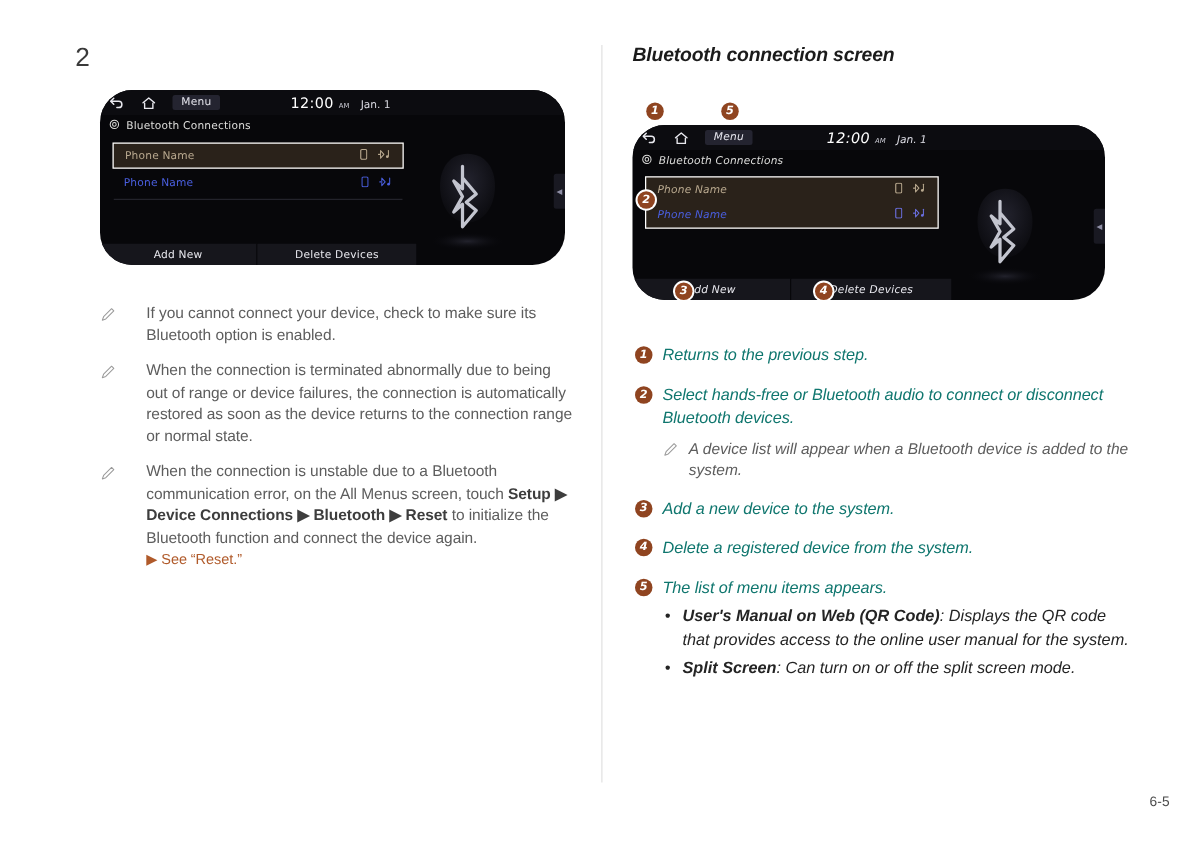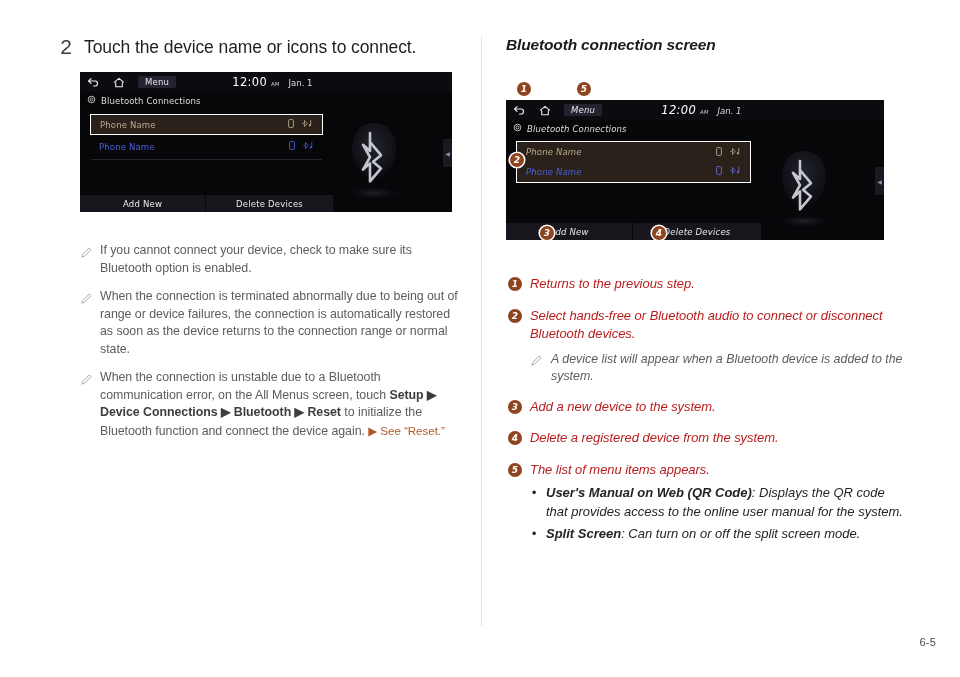--- a/index.html
+++ b/index.html
@@ -49,20 +49,21 @@
     line-height: 26px;
     letter-spacing: -0.1px;
   }
 
   
   .hmi {
     position: relative;
     background: #07070a;
     overflow: hidden;
     font-family: "DejaVu Sans", sans-serif;
+    border-radius: 26px;
   }
   .hmi .statusbar {
     position: relative;
     height: 20px;
     background: #0c0c10;
     display: flex;
     align-items: center;
   }
   .sb-btn {
     width: 26px; height: 17px;
@@ -142,21 +143,21 @@
     font-size: 8.5px;
     letter-spacing: .2px;
     display: flex; align-items: center; justify-content: center;
     border-right: 1px solid #07070a;
   }
 
   
   .notes { margin-top: 16px; }
   .note {
     display: flex;
-    gap: 7px;
+    gap: 24px;
     margin-bottom: 11px;
   }
   .note .pencil { flex: none; width: 13px; padding-top: 3px; }
   .note .ntext {
     font-size: 12.4px;
     line-height: 17.5px;
     color: #5d5d5d;
     letter-spacing: -0.05px;
   }
   .note .ntext b { color: #3d3d3d; font-weight: 700; }
@@ -206,21 +207,21 @@
     color: #fff;
     font-size: 9px;
     font-weight: 700;
     display: flex; align-items: center; justify-content: center;
     margin-top: 2px;
     font-family: "DejaVu Sans", sans-serif;
   }
   .num-text {
     font-size: 13px;
     line-height: 18.5px;
-    color: #b91c1c;
+    color: #0f766e;
     letter-spacing: -0.05px;
   }
   .sub-note {
     display: flex;
     gap: 8px;
     margin-top: 7px;
   }
   .sub-note .pencil { flex: none; width: 13px; padding-top: 2px; }
   .sub-note .ntext {
     font-size: 12.4px;
@@ -268,21 +269,20 @@
 <body>
 
 <div class="page">
 
   <div class="divider"></div>
 
   <div class="col-left">
 
     <div class="step-head">
       <div class="step-num">2</div>
-      <div class="step-text">Touch the device name or icons to connect.</div>
     </div>
 
     <div class="hmi" id="hmi-left" style="position:absolute; left:22px; top:38px; width:372px; height:140px;">
       <div class="statusbar">
         <div class="sb-btn sb-icon">
           <svg width="12" height="11" viewBox="0 0 12 11">
               <path d="M2 4h6a2.4 2.4 0 0 1 0 5H6.5" fill="none" stroke="#e9e9ef" stroke-width="1.2" stroke-linecap="round"></path>
               <path d="M4 1.6 1.6 4 4 6.4" fill="none" stroke="#e9e9ef" stroke-width="1.2" stroke-linecap="round" stroke-linejoin="round"></path>
             </svg>
         </div>

